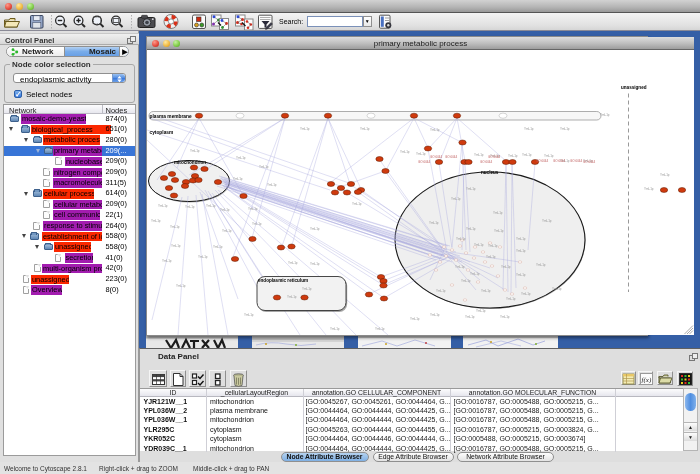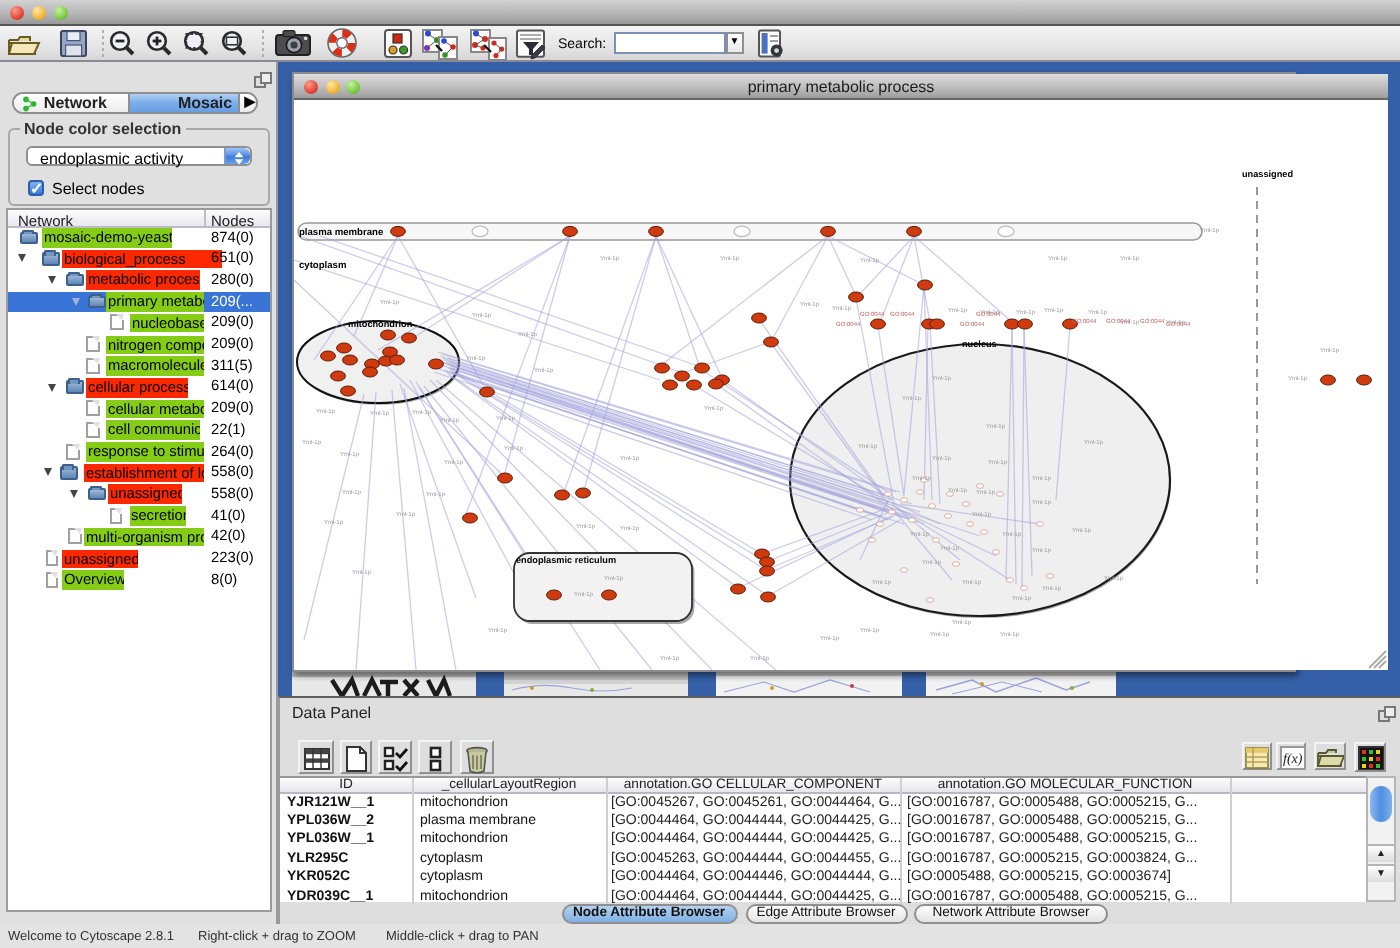--- a/index.html
+++ b/index.html
@@ -27,36 +27,36 @@
 #cbx-lab{left:26px;top:59px;font-size:8px;color:#000}
 
 #tree{left:3px;top:73px;width:133px;height:352px;background:#fff;border:1px solid #9b9b9b}
 #tree-head{left:0;top:0;width:131px;height:9px;background:linear-gradient(#fdfdfe,#e7e7ee);border-bottom:1px solid #bcbcc4}
 #tree-head .h1{position:absolute;left:5px;top:0.5px;font-size:7.5px;color:#222}
 #tree-head .h2{position:absolute;left:101.5px;top:0.5px;font-size:7.5px;color:#222}
 #tree-head .sep{position:absolute;left:98px;top:0;width:1px;height:9px;background:#bcbcc4}
 .trow{position:absolute;left:0;width:131px;height:10.7px;font-size:7.4px;line-height:10.3px;white-space:nowrap}
 .trow .lab{position:absolute;top:0.5px;height:9.7px;color:#000;overflow:hidden;line-height:9.5px;padding-left:1px}
 .trow .cnt{position:absolute;left:101.5px;top:0;color:#000}
-.g{background:#84cc16}.r{background:#fb2800}
+.g{background:#a21caf}.r{background:#fb2800}
 .arr{position:absolute;top:3.2px;width:0;height:0;border-left:2.8px solid transparent;border-right:2.8px solid transparent;border-top:4px solid #444}
 .fold{position:absolute;top:2px;width:9px;height:6.5px;background:linear-gradient(#9db8d6,#5f88b6);border:1px solid #3e618c;border-radius:1px}
 .fold:before{content:"";position:absolute;left:0;top:-2px;width:4px;height:1.5px;background:#7298c2;border:1px solid #3e618c;border-bottom:none;border-radius:1px 1px 0 0}
 .file{position:absolute;top:1px;width:6.5px;height:8px;background:#fdfdfd;border:1px solid #a0a0a0;border-radius:0 2.5px 0 0}
 .file:before{content:"";position:absolute;right:-1px;top:-1px;width:0;height:0;border-left:3px solid transparent;border-top:3px solid #e0e0e0;border-right:1px solid #fff}
 .sel4{position:absolute;left:0;top:0;width:131px;height:10.7px;background:#3875d7}
 
 #desktop{left:139px;top:31px;width:561px;height:317px;background:#355fa6}
 #netwin{left:146px;top:36px;width:502px;height:300px;background:#fff;border:1px solid #8a8a8a;box-shadow:1px 2px 3px rgba(0,0,0,.45)}
 #nw-title{left:0;top:0;width:547px;height:13px;background:linear-gradient(#dedede,#bdbdbd 55%,#9d9d9d);border-bottom:1px solid #666}
 #nw-title span{position:absolute;left:0;width:100%;text-align:center;top:1.5px;font-size:8px;color:#1c1c1c}
 .tl{position:absolute;border-radius:50%}
 
 #dpanel{left:139px;top:348px;width:561px;height:114px;background:#dedede;border-top:1px solid #606060;border-left:1px solid #9a9a9a}
-#dp-title{position:absolute;left:6px;top:3px;font-size:8px;font-weight:normal;color:#222}
+#dp-title{position:absolute;left:18px;top:3px;font-size:8px;font-weight:bold;color:#222}
 .dbtn{position:absolute;background:#dedede;border:1px solid;border-color:#f5f5f5 #8f8f8f #8f8f8f #f5f5f5}
 #dtable{position:absolute;left:0;top:38.5px;width:543px;height:63px;background:#fff;border-top:1px solid #9a9a9a}
 #dthead{position:absolute;left:0;top:0;width:543px;height:8px;background:linear-gradient(#fcfcfd,#e6e6ed);border-bottom:1px solid #b8b8c0}
 .dth{position:absolute;top:0.5px;font-size:6.8px;color:#222;text-align:center}
 .dcol{position:absolute;top:0;width:1px;height:63px;background:#cfcfd6}
 .drow{position:absolute;width:543px;height:9.5px;font-size:7px;white-space:nowrap;color:#111}
 .drow b{position:absolute;left:3.5px;font-size:7px}
 .drow .c2{position:absolute;left:70px}
 .drow .c3{position:absolute;left:165.5px;color:#222}
 .drow .c4{position:absolute;left:313.5px;color:#222}
@@ -161,20 +161,23 @@
   <rect x="380.8" y="16.5" width="3" height="10.3" fill="#4a70c0"></rect>
   <line x1="385" y1="18" x2="389" y2="18" stroke="#888" stroke-width=".8"></line>
   <line x1="385" y1="20.5" x2="389" y2="20.5" stroke="#888" stroke-width=".8"></line>
   <circle cx="388.3" cy="25.3" r="3" fill="#35353d"></circle>
   <circle cx="388.3" cy="25.3" r="1.2" fill="#d8d8d8"></circle>
 </svg>
 <div class="abs" style="left:306.5px;top:16px;width:56.5px;height:10.5px;background:#fff;border:1px solid #7a90b8"></div>
 <div class="abs" style="left:363px;top:16px;width:8.5px;height:10.5px;background:linear-gradient(#fff,#e8e8e8);border:1px solid #8f8f8f;font-size:5px;line-height:9px;text-align:center;color:#000">▼</div>
 
 <div id="cpanel" class="abs">
+  <div id="cp-head" class="abs">
+      <span>Control Panel</span>
+    </div>
   <svg class="icon" style="left:127px;top:4.5px" width="9" height="8" viewBox="0 0 9 8">
       <rect x="0.5" y="2.5" width="5" height="5" fill="none" stroke="#777"></rect>
       <rect x="3.5" y="0.5" width="5" height="5" fill="#eee" stroke="#777"></rect>
     </svg>
   <svg class="icon" style="left:11px;top:16.5px;z-index:3" width="8" height="8" viewBox="0 0 8 8">
       <circle cx="2" cy="1.7" r="1.4" fill="#2ab82a"></circle>
       <circle cx="5.8" cy="4" r="1.4" fill="#2ab82a"></circle>
       <circle cx="2" cy="6.3" r="1.4" fill="#2ab82a"></circle>
       <path d="M2,1.7 L5.8,4 L2,6.3" fill="none" stroke="#2ab82a" stroke-width=".6"></path>
     </svg>

